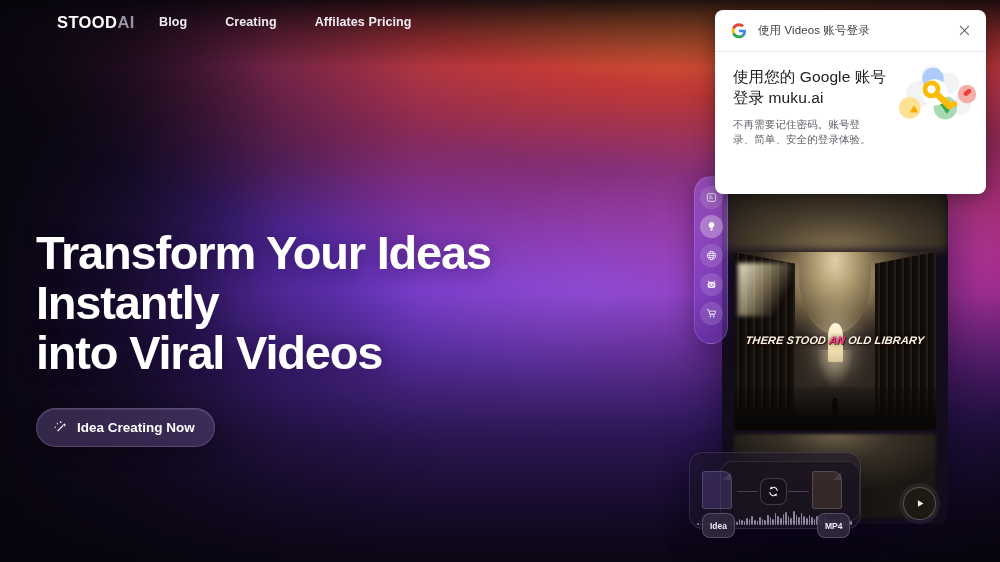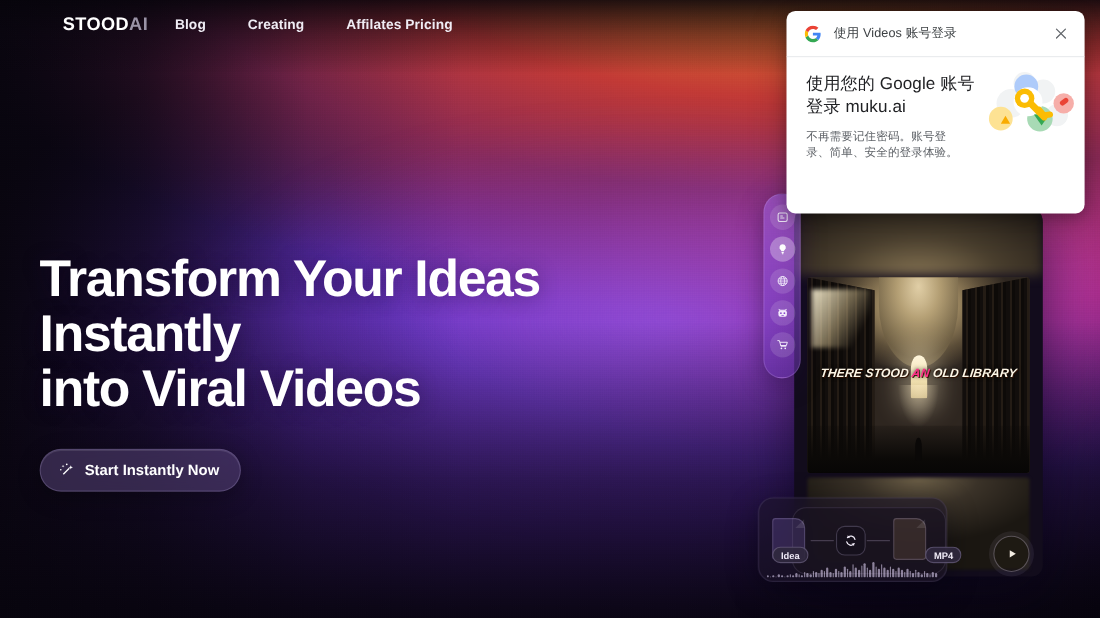--- a/index.html
+++ b/index.html
@@ -205,28 +205,28 @@
     border:1px solid rgba(205,190,235,.22);
   }
   .doc.left  { left:702px; top:471px; background:rgba(120,92,180,.28); }
   .doc.right { left:812px; top:471px; background:rgba(150,120,80,.22); }
   .doc::after {
     content:""; position:absolute; right:0; top:0;
     border-width:0 0 8px 8px; border-style:solid;
     border-color:transparent transparent rgba(255,255,255,.10) transparent;
   }
   .chip {
-    position:absolute; z-index:28; height:15px; padding:0 7px;
+    position:absolute; z-index:28; height:25px; padding:0 7px;
     border-radius:8px; background:rgba(48,40,62,.92);
     border:1px solid rgba(205,190,235,.26);
     color:#efeaf6; font-size:8.5px; font-weight:600;
-    display:flex; align-items:center; justify-content:center; white-space:nowrap;
+    display:flex; align-items:center; justify-content:center; white-space:nowrap;margin-top:16px;
   }
   .chip.idea { left:702px; top:497px; }
-  .chip.mp4  { left:841px; top:497px; }
+  .chip.mp4  { left:817px; top:497px; }
   .dash {
     position:absolute; z-index:26; height:1px; background:rgba(215,200,240,.26);
   }
   .dash.d1 { left:737px; top:491px; width:21px; }
   .dash.d2 { left:788px; top:491px; width:21px; }
   .convert {
     position:absolute; left:760px; top:478px; width:27px; height:27px; z-index:28;
     border-radius:8px; background:rgba(22,17,28,.92);
     border:1px solid rgba(205,190,235,.24);
     display:flex; align-items:center; justify-content:center; cursor:pointer;
@@ -316,21 +316,21 @@
 </div>
 
 <button class="cta">
   <svg width="15" height="15" viewBox="0 0 16 16">
     <path d="M10.2 5.6 4.4 11.4l.9.9 5.8-5.8z" fill="#fff"></path>
     <path d="M12.1 3.1l.55 1.55L14.2 5.2l-1.55.55L12.1 7.3l-.55-1.55L10 5.2l1.55-.55z" fill="#fff"></path>
     <path d="M4.6 2.6l.36 1.02L6 4l-1.04.38L4.6 5.4 4.24 4.38 3.2 4l1.04-.38z" fill="#fff"></path>
     <circle cx="8.2" cy="2.3" r=".85" fill="#fff"></circle>
     <circle cx="2.4" cy="7.6" r=".75" fill="#fff"></circle>
   </svg>
-  <span>Start Instantly Now</span>
+  <span>Idea Creating Now</span>
 </button>
 
 <div class="rail">
   <div class="rail-btn">
     <svg width="11" height="11" viewBox="0 0 16 16">
       <rect x="2" y="2.5" width="12" height="11" rx="2.2" fill="none" stroke="#f2ebfb" stroke-width="1.4"></rect>
       <rect x="4.6" y="5.6" width="4" height="1.3" rx=".6" fill="#f2ebfb"></rect>
       <rect x="4.6" y="8.4" width="6" height="1.3" rx=".6" fill="#f2ebfb"></rect>
     </svg>
   </div>

